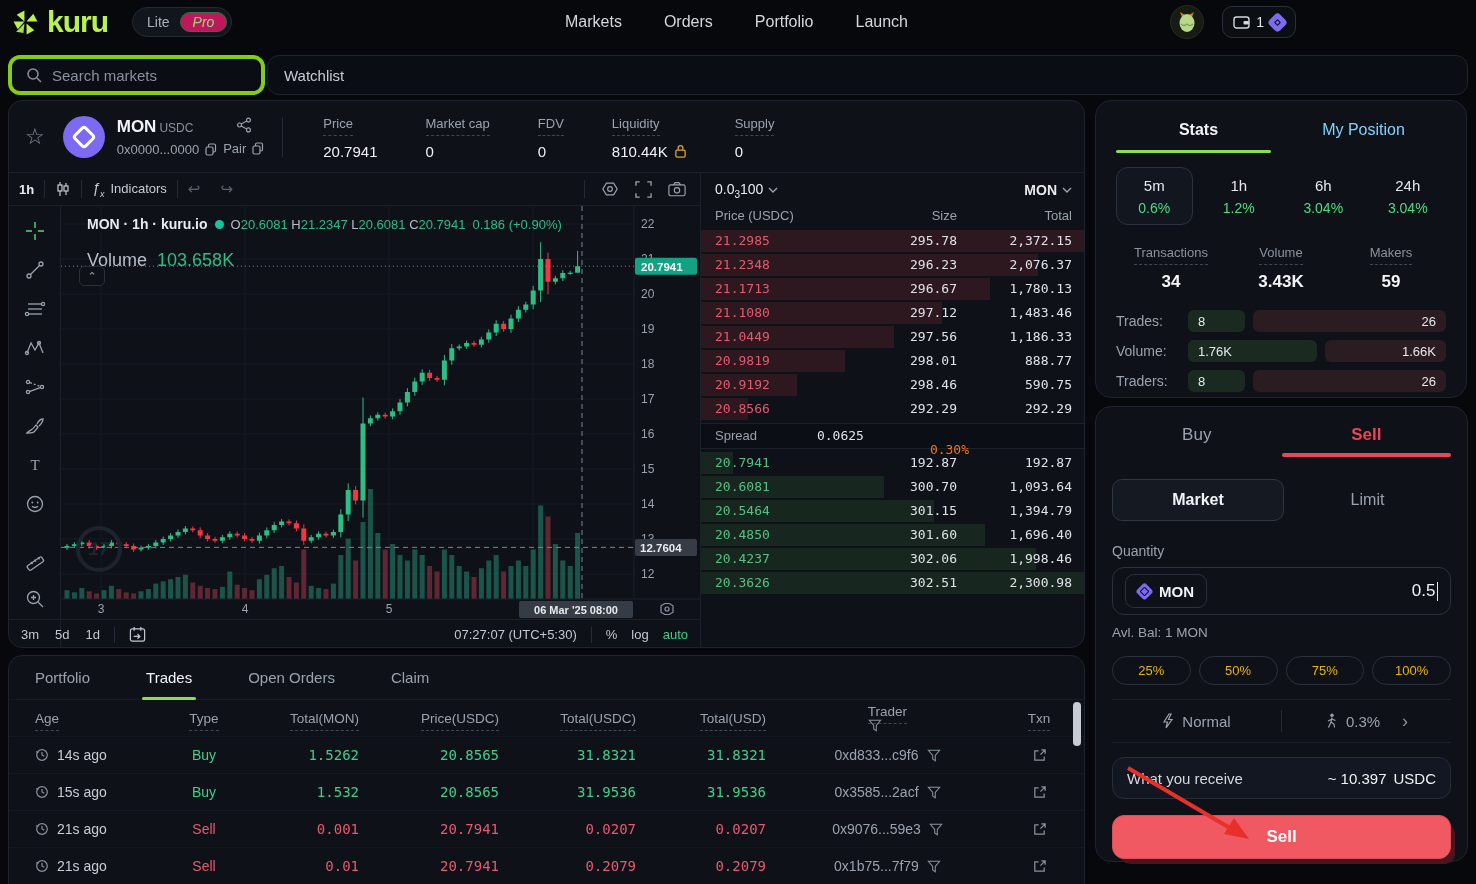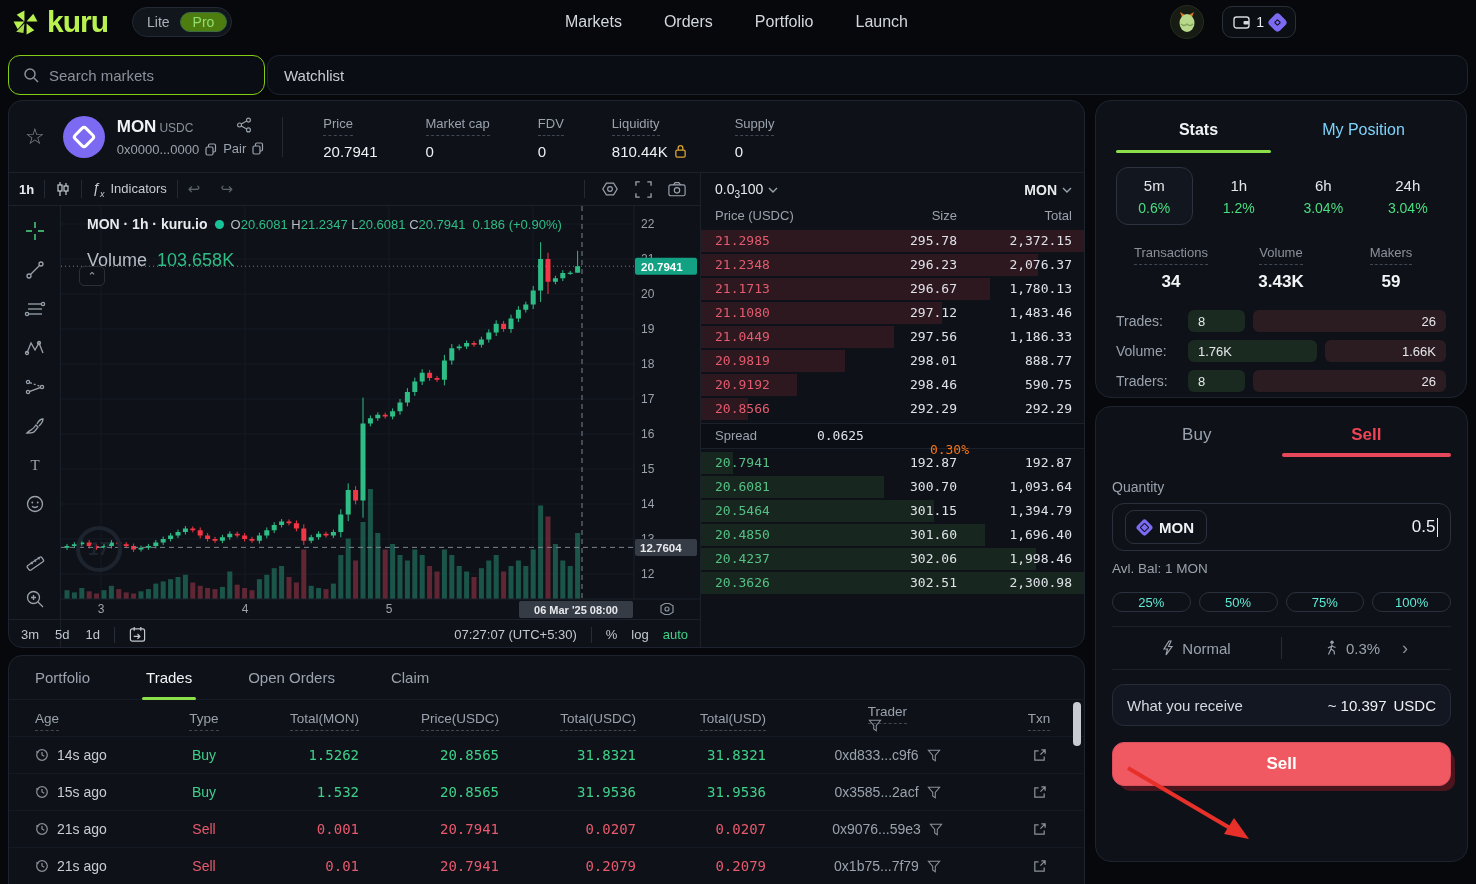--- a/index.html
+++ b/index.html
@@ -9,33 +9,33 @@
   svg { display:block; }
   .page { position:relative; width:1476px; height:884px; }
 
   
   .topnav { position:absolute; left:0; top:0; width:1304px; height:44px; display:flex; align-items:center; }
   .logo-wrap { display:flex; align-items:center; gap:8px; margin-left:12px; }
   .logo-text { font-size:30px; font-weight:bold; color:#b9f24f; letter-spacing:-1px; }
   .mode-toggle { display:flex; align-items:center; margin-left:24px; background:#11161d;
     border:1px solid #232a34; border-radius:18px; padding:3px 4px; }
   .mode-lite { color:#aab1bb; font-size:14px; padding:3px 10px; }
-  .mode-pro { color:#8fe06f; font-size:14px; padding:1px 12px; background:#4d7c0f;
-    border:1px solid #3c6b44; border-radius:14px; }
+  .mode-pro { color:#8fe06f; font-size:14px; padding:1px 12px; background:#be185d;
+    border:1px solid #3c6b44; border-radius:14px;font-style:italic; }
   .nav-menu { position:absolute; left:565px; top:0; height:44px; display:flex; gap:42px; align-items:center; }
   .nav-item { color:#d3d7de; font-size:16px; cursor:pointer; }
   .nav-right { position:absolute; right:8px; top:5px; display:flex; align-items:center; gap:18px; }
   .avatar { width:34px; height:34px; border-radius:50%; background:#161b14; border:1px solid #262d1f;
     display:flex; align-items:center; justify-content:center; }
   .wallet-btn { height:32px; border:1px solid #2a3039; border-radius:10px; display:flex;
     align-items:center; gap:6px; padding:0 10px; background:#0b0f14; }
   .wallet-count { font-size:14px; color:#e8eaed; }
 
   
-  .search-box { position:absolute; left:8px; top:55px; width:257px; height:40px; border:1px solid #84cc16;
+  .search-box { position:absolute; left:8px; top:55px; width:257px; height:40px; border:4px solid #84cc16;
     border-radius:12px; display:flex; align-items:center; gap:10px; padding:4px 14px; background:#0a0e14; }
   .search-box input { background:transparent; border:none; outline:none; color:#c7cbd3;
     font-size:15px; width:180px; font-family:"Liberation Sans",sans-serif; }
   .search-box input::placeholder { color:#8b919c; }
   .watchlist-box { position:absolute; left:267px; top:55px; width:1201px; height:40px; border:1px solid #1e242e;
     border-radius:12px; display:flex; align-items:center; padding:0 16px; background:#0a0e14;
     color:#c7cbd3; font-size:15px; }
 
   
   .left-card { position:absolute; left:8px; top:100px; width:1077px; height:548px; background:#0e1218;
@@ -170,22 +170,22 @@
   .qty-chip { height:34px; border:1px solid #2a313c; border-radius:9px; display:flex; align-items:center;
     gap:8px; padding:0 12px; }
   .qty-chip .dia { width:13px; height:13px; background:#7c6af2; border-radius:3px; transform:rotate(45deg);
     display:flex; align-items:center; justify-content:center; }
   .qty-chip .dia:after { content:""; width:5px; height:5px; border:1.5px solid #0e1218; border-radius:1px; }
   .qty-chip .t { font-size:15px; font-weight:bold; color:#f1f3f6; }
   .qty-val { margin-left:auto; font-size:17px; color:#f1f3f6; display:flex; align-items:center; }
   .caret { display:inline-block; width:1.5px; height:19px; background:#e8eaed; margin-left:1px; }
   .bal-row { margin-top:10px; font-size:13.5px; color:#9aa2ad; }
   .pct-row { display:flex; gap:8px; margin-top:16px; }
-  .pct-btn { flex:1; height:20px; border:1px solid #2a313c; border-radius:15px; display:flex; align-items:center;
-    justify-content:center; font-size:13px; color:#5eead4; }
+  .pct-btn { flex:1; height:29px; border:1px solid #2a313c; border-radius:15px; display:flex; align-items:center;
+    justify-content:center; font-size:13px; color:#eab308; }
   .opts-row { margin-top:14px; border-top:1px solid #1b212b; border-bottom:1px solid #1b212b; height:44px;
     display:flex; align-items:center; color:#9aa2ad; font-size:15px; }
   .opts-left { flex:1; display:flex; align-items:center; justify-content:center; gap:8px; }
   .opts-div { width:1px; height:22px; background:#262d3a; }
   .opts-right { flex:1; display:flex; align-items:center; justify-content:center; gap:8px; }
   .opts-chev { margin-left:14px; color:#8b919c; font-size:18px; }
   .receive-box { margin-top:14px; height:42px; border:1px solid #262d38; border-radius:12px; background:#121721;
     display:flex; align-items:center; padding:0 14px; font-size:15px; }
   .receive-box .l { color:#d5d9df; } .receive-box .v { margin-left:auto; color:#eef0f3; }
   .receive-box .u { margin-left:7px; color:#eef0f3; }
@@ -1028,20 +1028,24 @@
           </div>
         </div>
       </div>
   </aside>
 
   <aside class="trade-card">
     <div class="bs-tabs">
       <div class="bs-tab">Buy</div>
       <div class="bs-tab sell">Sell</div>
     </div>
+    <div class="ml-row">
+      <div class="market-btn">Market</div>
+      <div class="limit-btn">Limit</div>
+    </div>
     <div class="qty-label">Quantity</div>
     <div class="qty-input">
       <div class="qty-chip">
         <span class="dia"></span>
         <span class="t">MON</span>
       </div>
       <div class="qty-val">
         <span>0.5</span>
         <span class="caret"></span>
       </div>

